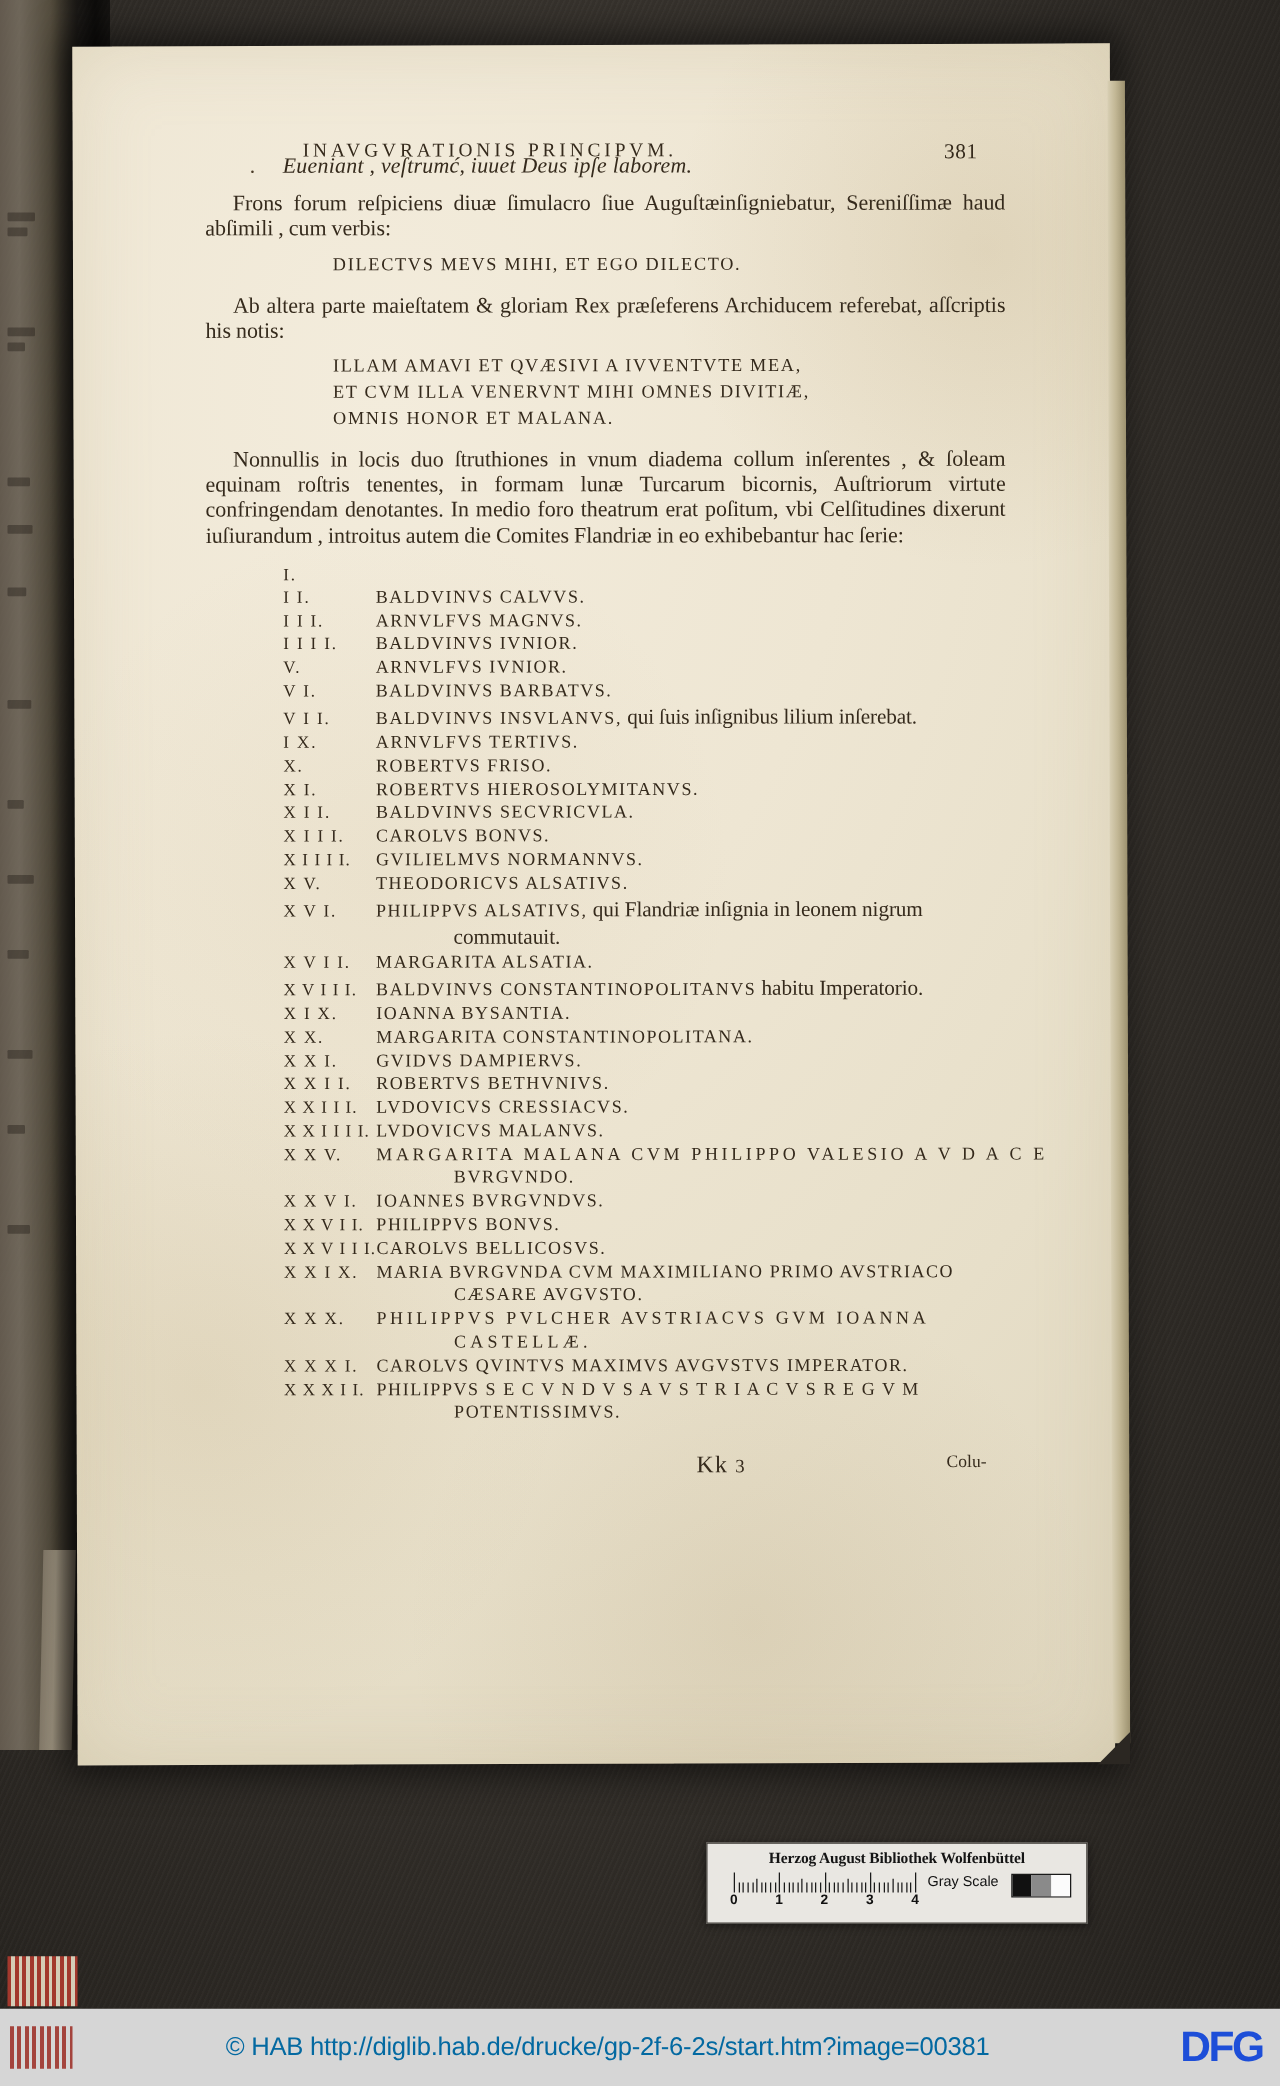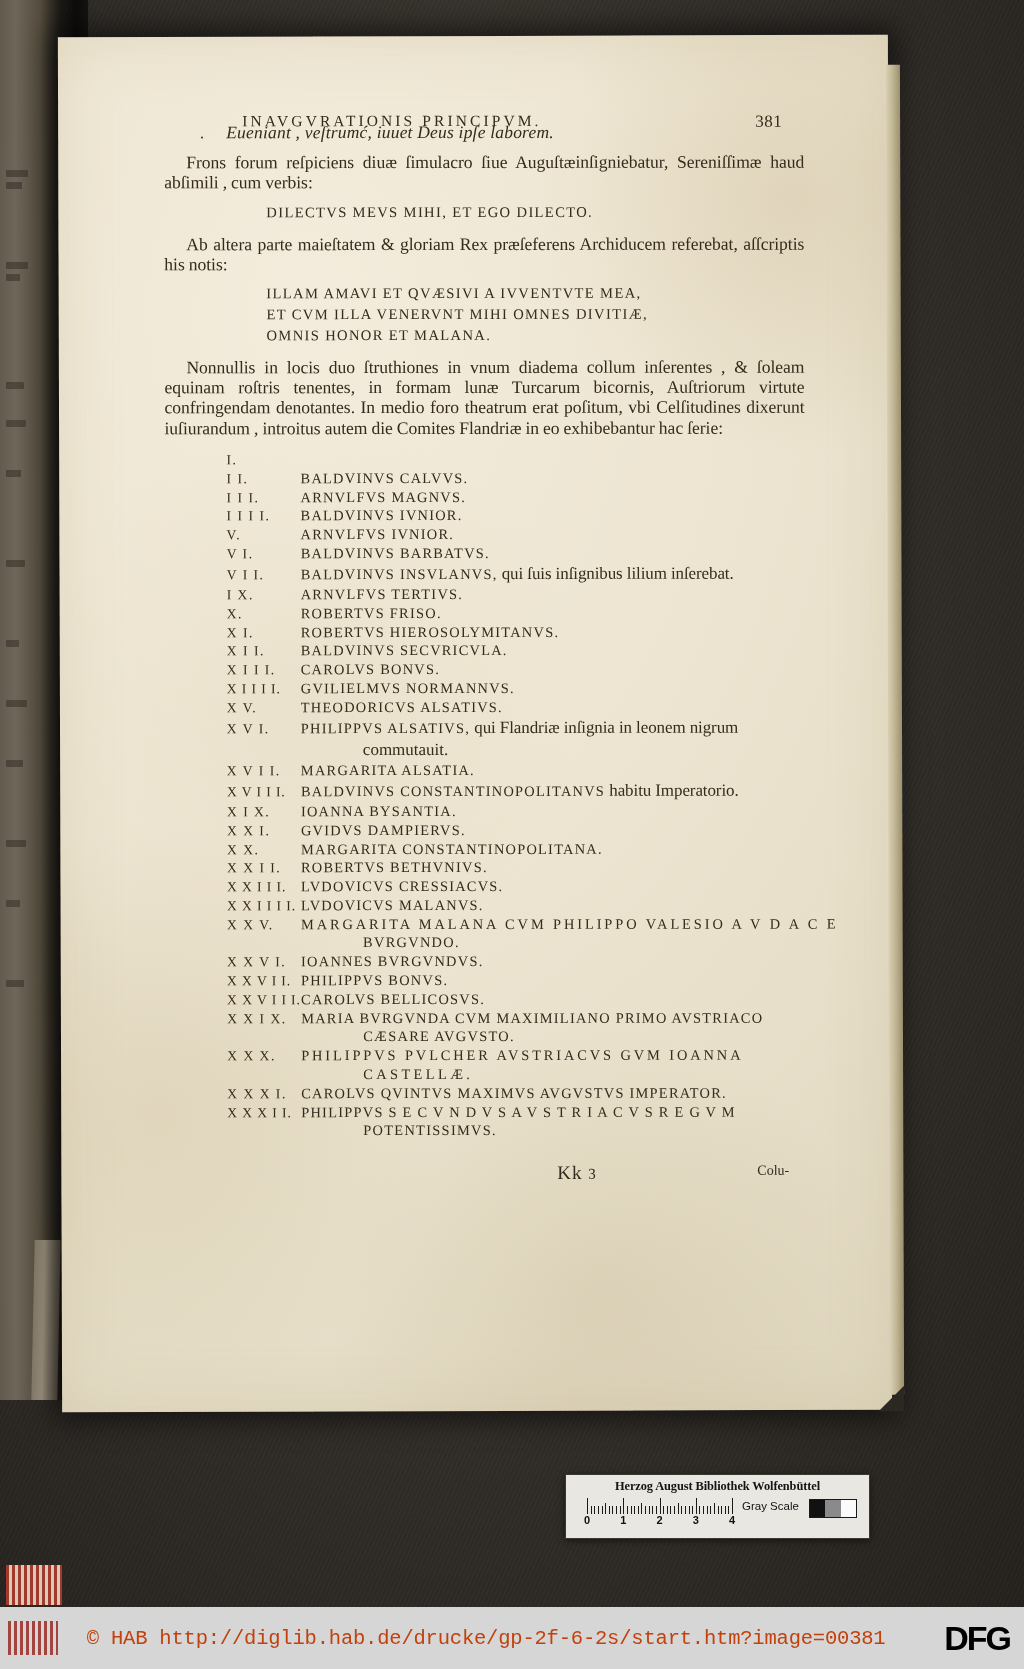--- a/index.html
+++ b/index.html
@@ -323,33 +323,33 @@
     margin-left: 8px;
     background:
       repeating-linear-gradient(90deg,
         #9b2a22 0px, #9b2a22 3px,
         #d6d6d6 3px, #d6d6d6 6px);
     opacity: .85;
   }
   #footer-url {
     flex: 1 1 auto;
     text-align: center;
-    font-family: Liberation Mono, monospace;
+    font-family: Liberation Sans, sans-serif;
     font-size: 20.5px;
-    color: #c2410c;
+    color: #0369a1;
     letter-spacing: -0.2px;
     margin-left: -30px;
   }
   #dfg-logo {
     margin-right: 14px;
     font-family: "Liberation Sans", sans-serif;
     font-weight: bold;
     font-size: 34px;
     letter-spacing: -1px;
-    color: #000000;
+    color: #1d4ed8;
   }
   #dfg-logo .d { letter-spacing: -2px; }
 </style>
 </head>
 <body>
 
 <div id="scan-bg"></div>
 
 <div id="gutter-page">
   <div class="ghost-line" style="top:170px"></div>
@@ -468,26 +468,26 @@
         </div>
         <div class="count-row">
           <span class="count-num wide">X V I I I.</span>
           <span><span class="count-name">BALDVINVS CONSTANTINOPOLITANVS</span><span class="gloss"> habitu Imperatorio.</span></span>
         </div>
         <div class="count-row">
           <span class="count-num">X I X.</span>
           <span><span class="count-name">IOANNA BYSANTIA.</span></span>
         </div>
         <div class="count-row">
+          <span class="count-num">X X.</span>
+          <span><span class="count-name">MARGARITA CONSTANTINOPOLITANA.</span></span>
+        </div>
+        <div class="count-row">
           <span class="count-num">X X I.</span>
           <span><span class="count-name">GVIDVS DAMPIERVS.</span></span>
-        </div>
-        <div class="count-row">
-          <span class="count-num">X X.</span>
-          <span><span class="count-name">MARGARITA CONSTANTINOPOLITANA.</span></span>
         </div>
         <div class="count-row">
           <span class="count-num">X X I I.</span>
           <span><span class="count-name">ROBERTVS BETHVNIVS.</span></span>
         </div>
         <div class="count-row">
           <span class="count-num wide">X X I I I.</span>
           <span><span class="count-name">LVDOVICVS CRESSIACVS.</span></span>
         </div>
         <div class="count-row">

